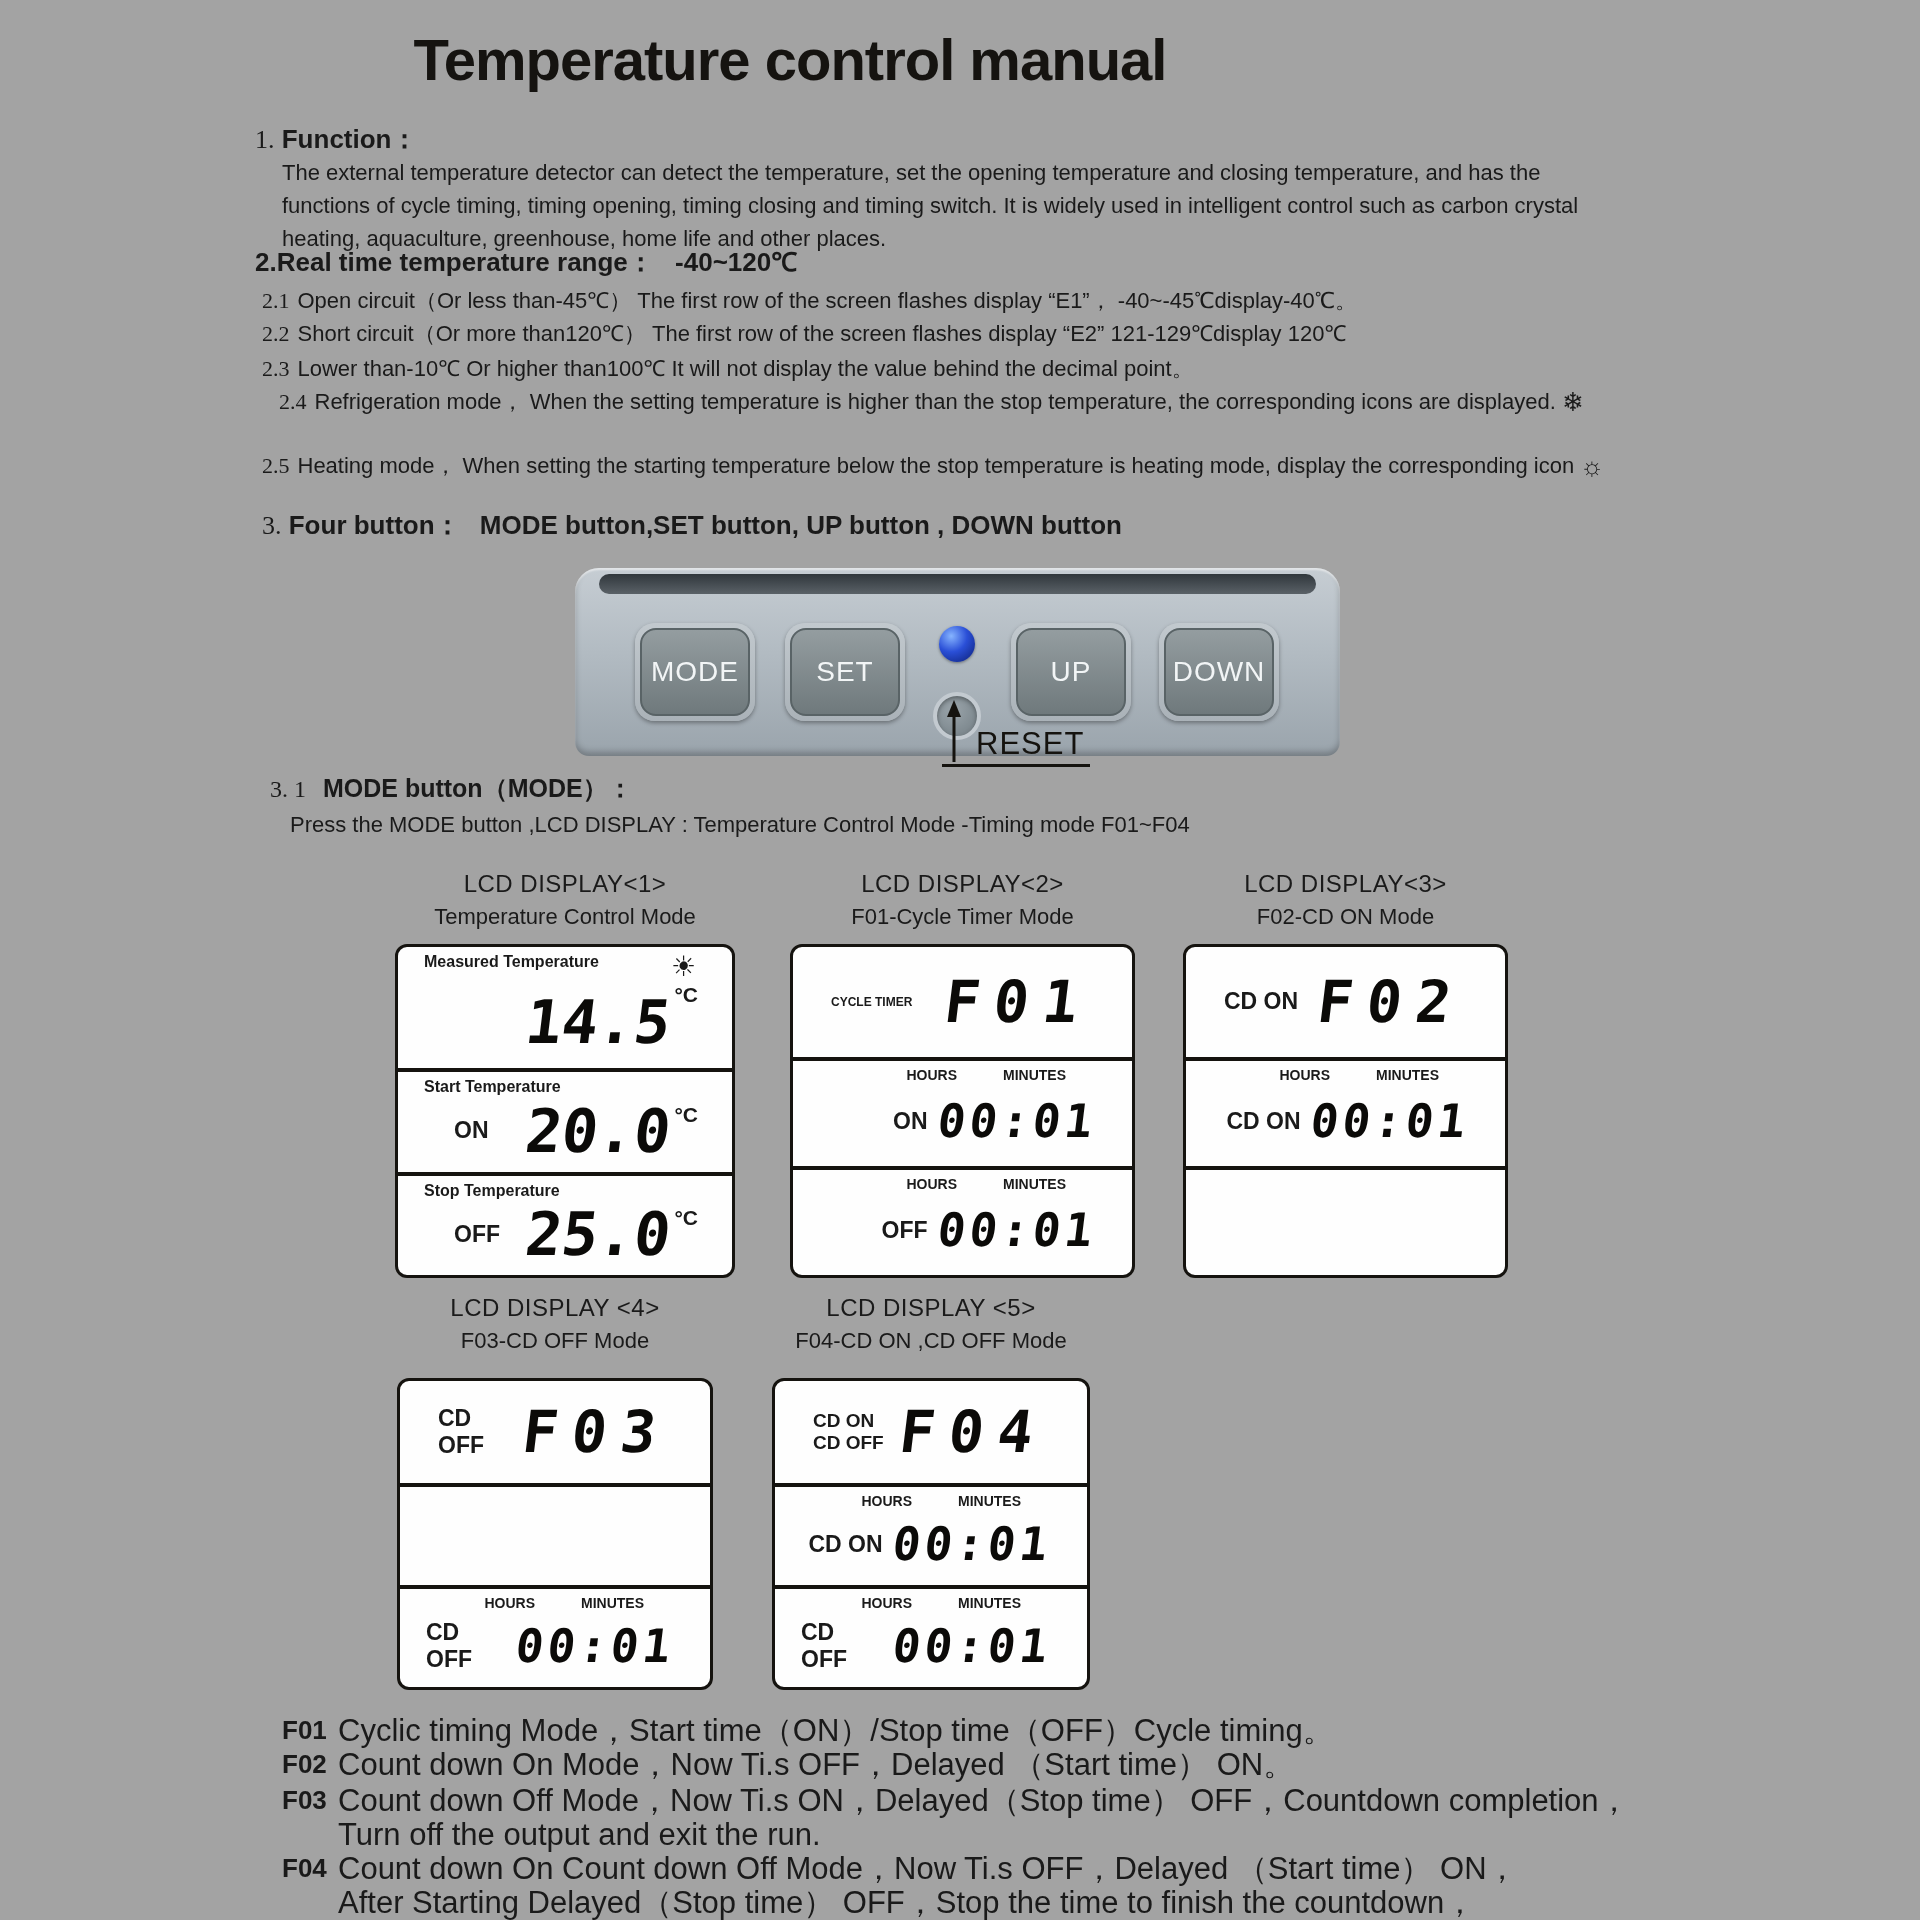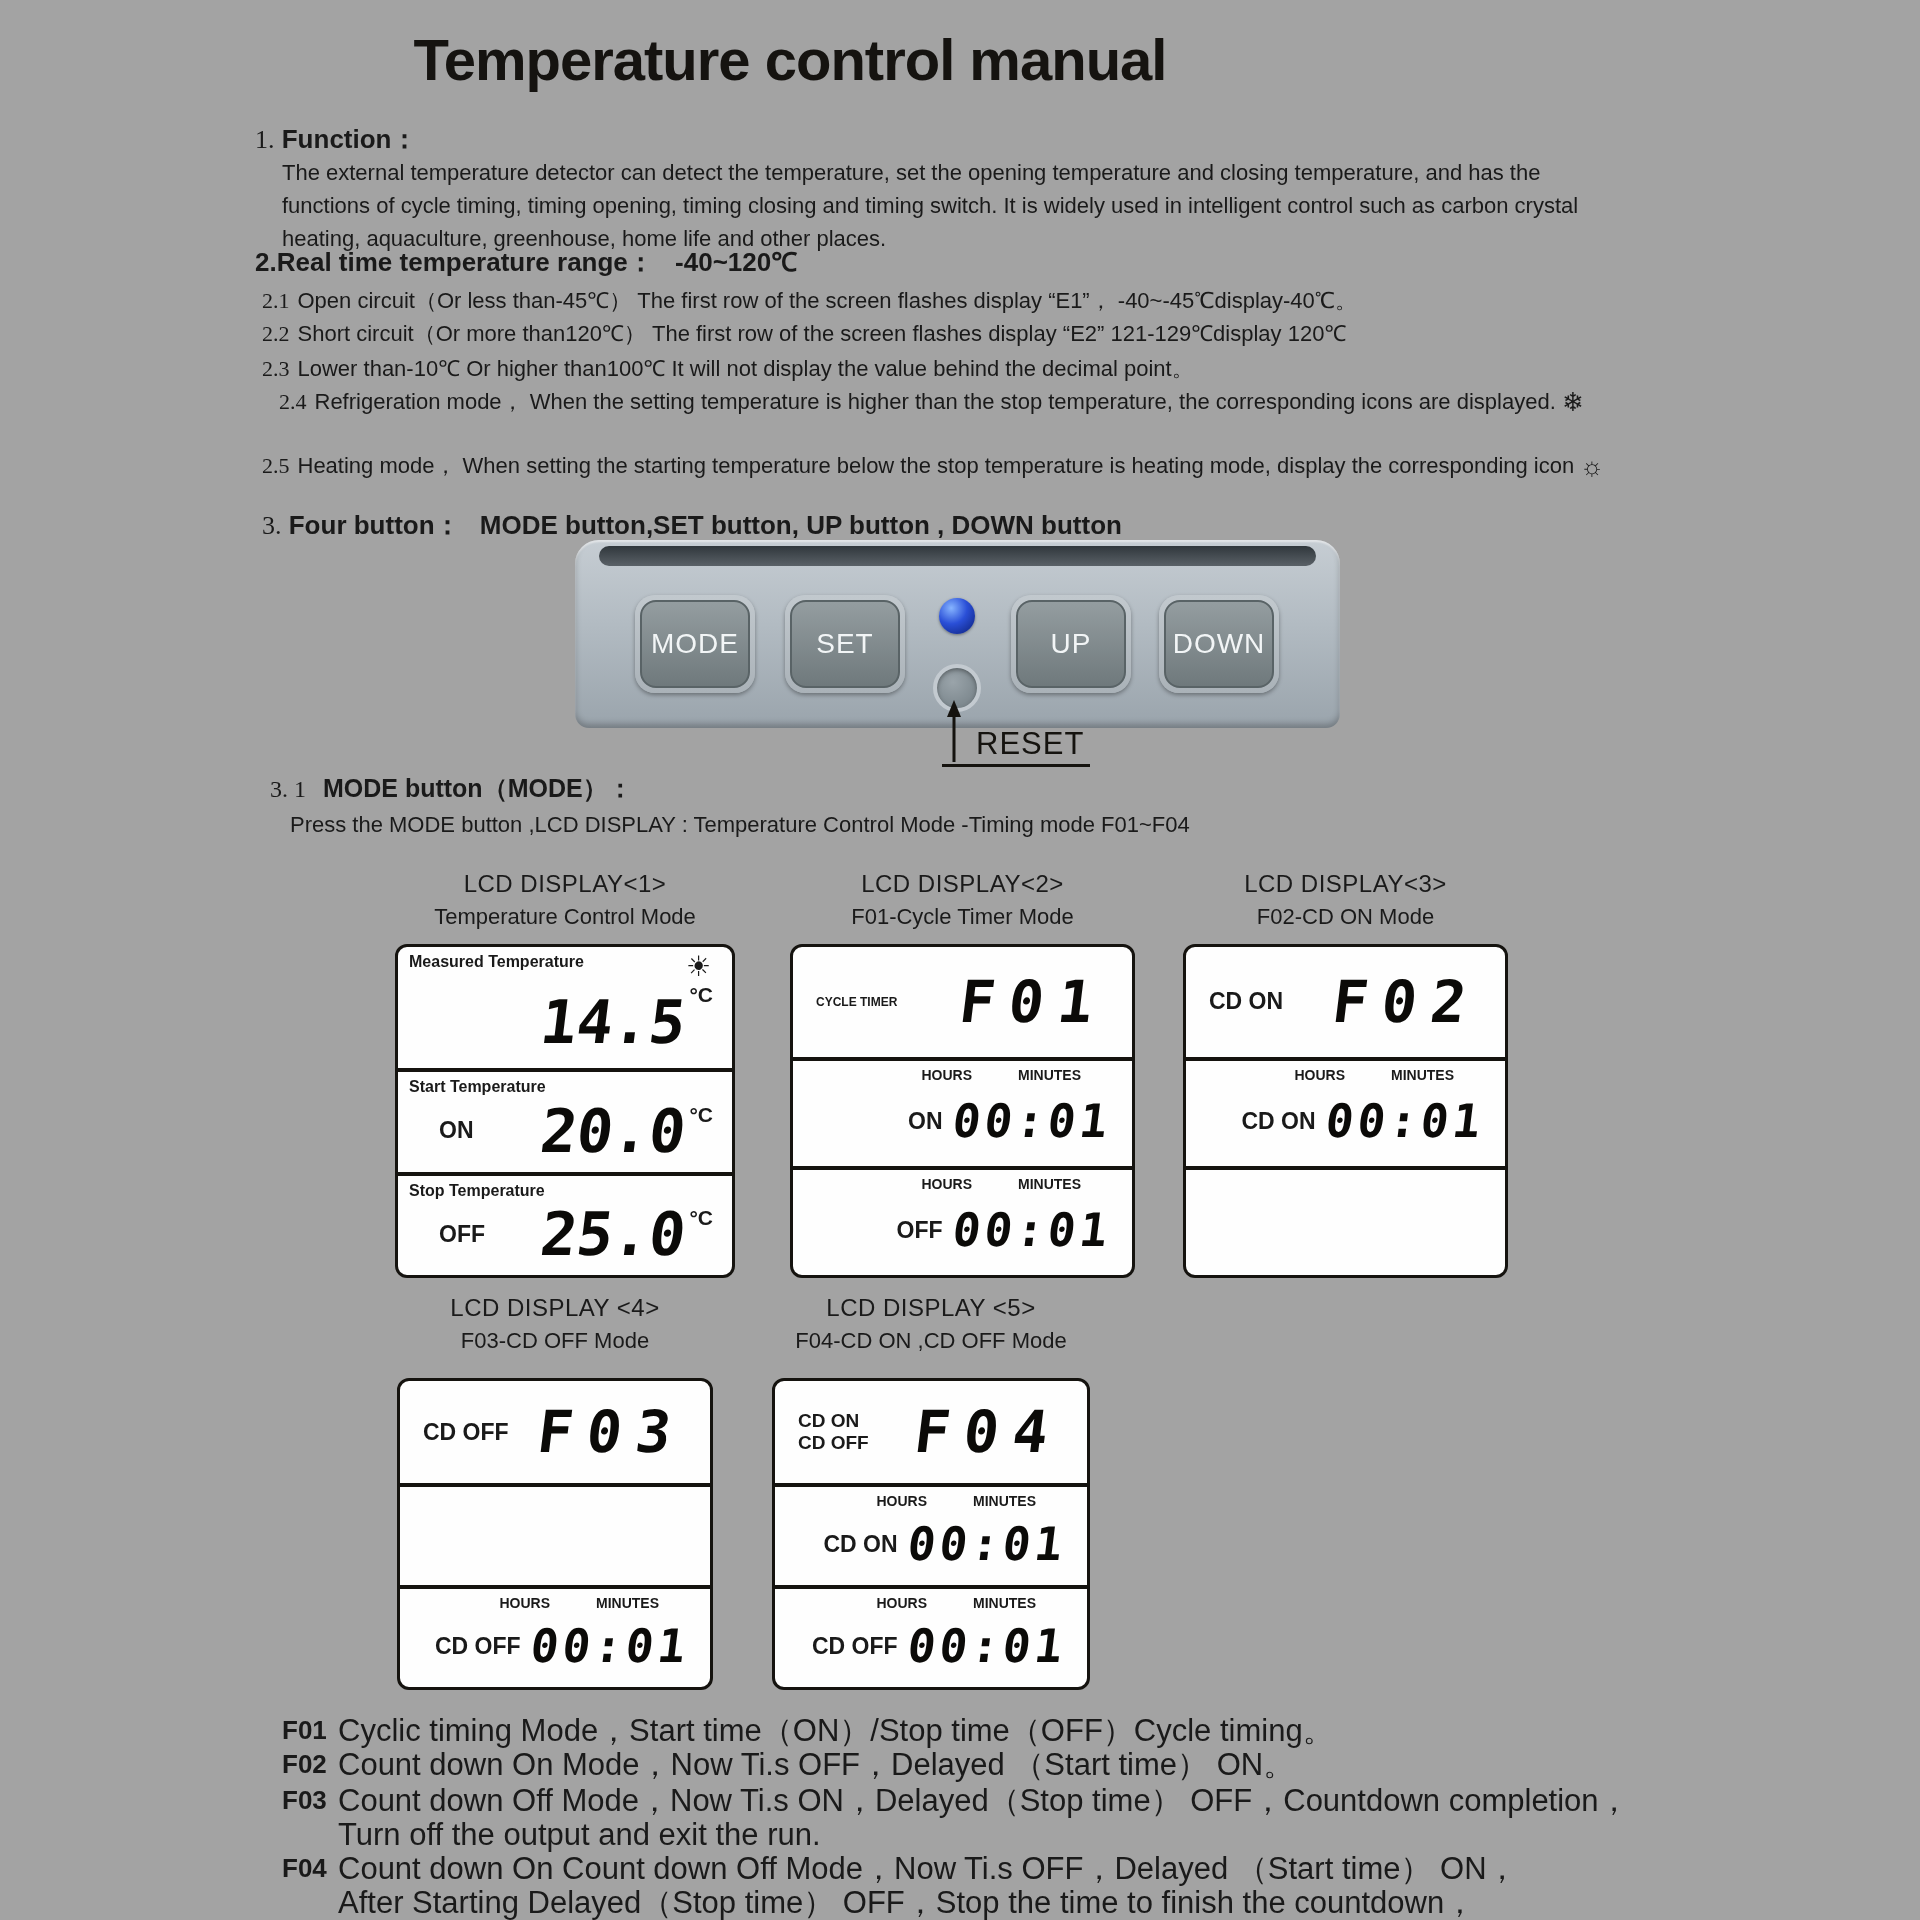--- a/index.html
+++ b/index.html
@@ -14,21 +14,21 @@
     font-size:58px; font-weight:bold; letter-spacing:-1px; color:#151310; }
   .h1 { font-size:26px; font-weight:bold; }
   .num { font-family:"Liberation Serif", serif; font-weight:normal; }
   .body-text { font-size:22px; line-height:33px; }
   .r-item { font-size:22px; line-height:31px; padding-left:44px; text-indent:-44px; }
   .r-item .num { padding-right:8px; font-size:22px; }
   .inline-icon { font-size:26px; vertical-align:-2px; }
 
   
   .device {
-    left:575px; top:540px; width:765px; height:188px;
+    left:575px; top:568px; width:765px; height:188px;
     background:linear-gradient(180deg,#c6cdd3 0%, #b2bbc2 45%, #9aa4ac 100%);
     border-radius:24px 24px 14px 14px;
     box-shadow: inset 0 -4px 6px rgba(0,0,0,.25), inset 0 2px 2px rgba(255,255,255,.6);
   }
   .device-band {
     position:absolute; top:6px; left:24px; right:24px; height:20px;
     border-radius:12px; background:linear-gradient(180deg,#30373c,#5a6167);
   }
   .dev-btn {
     position:absolute; top:55px; width:120px; height:98px; border-radius:20px;
@@ -60,21 +60,21 @@
   .reset-label { font-size:31px; color:#15130f; letter-spacing:1px; padding:0 6px 0 10px; }
 
   
   .lcd-head { text-align:center; }
   .lcd-head .t1 { font-size:24px; letter-spacing:.5px; }
   .lcd-head .t2 { font-size:22px; margin-top:6px; }
   .lcd {
     background:#fefefe; border:3px solid #15130f; border-radius:12px;
     display:flex; flex-direction:column; box-sizing:border-box; overflow:hidden;
   }
-  .lcd-sec { position:relative; padding:6px 11px; box-sizing:border-box;
+  .lcd-sec { position:relative; padding:6px 26px; box-sizing:border-box;
     display:flex; flex-direction:column; }
   .lcd-sec + .lcd-sec { border-top:4px solid #15130f; }
   .lcd-label { font-size:16px; font-weight:bold; }
   .sec-top { display:flex; justify-content:space-between; align-items:flex-start; }
   .lcd-sun { font-size:28px; line-height:28px; padding-right:10px; }
   .seg { font-family:"DejaVu Sans Mono", monospace; font-weight:bold;
     display:inline-block; transform:skewX(-7deg); color:#0b0a08; }
   .seg-big { font-size:60px; line-height:1; }
   .seg-f { font-size:58px; line-height:1; letter-spacing:14px; }
   .seg-time { font-size:46px; line-height:1; letter-spacing:4px; }

